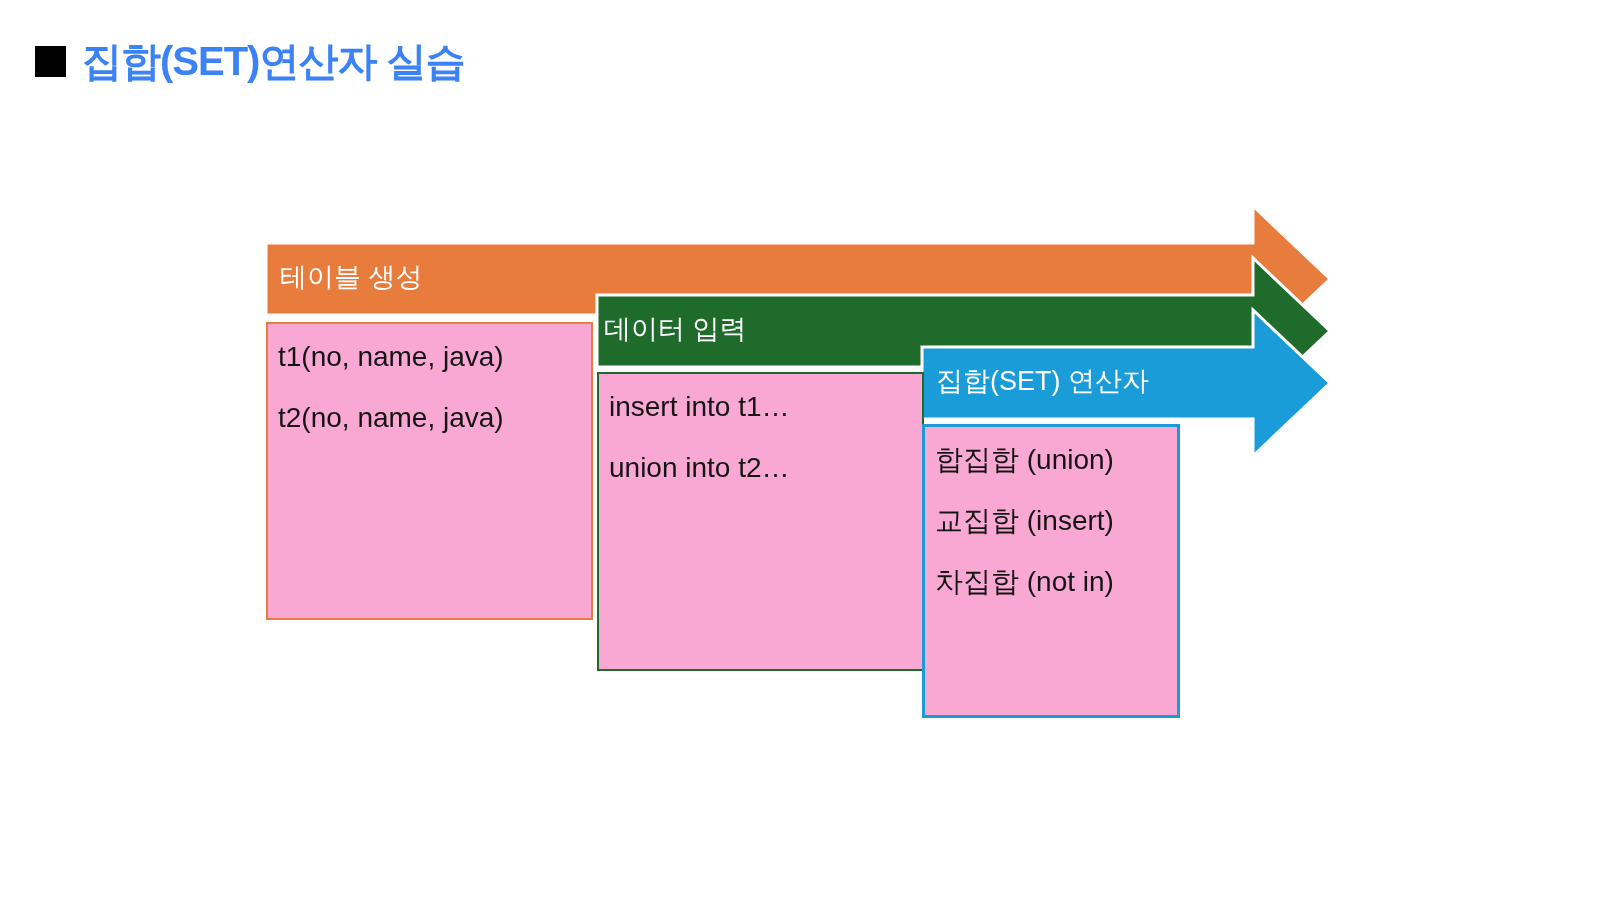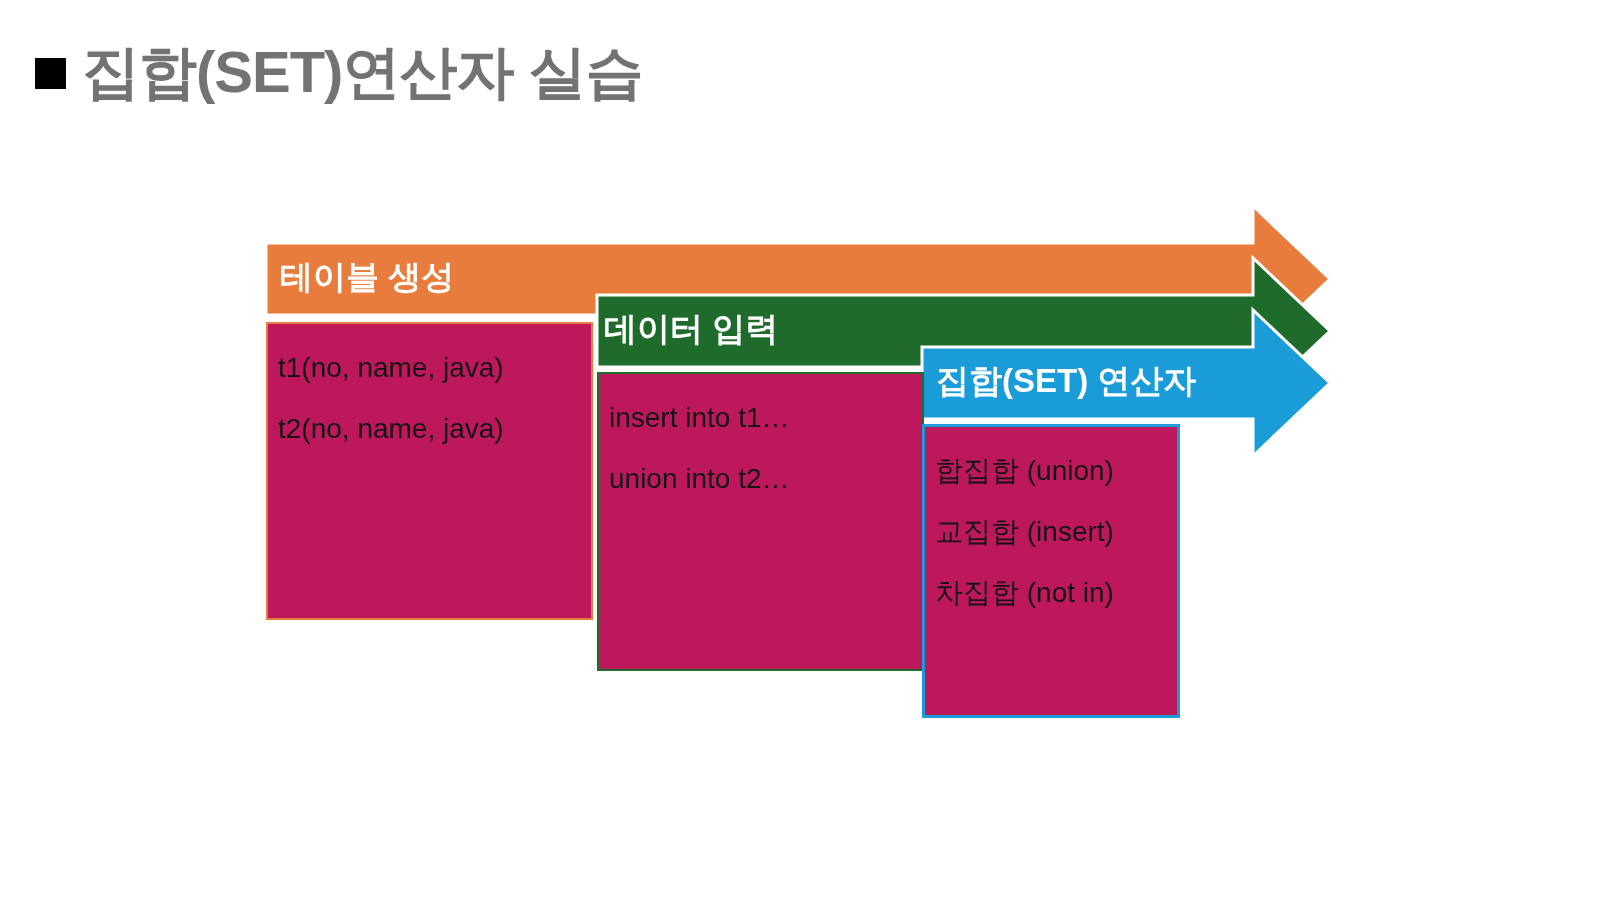--- a/index.html
+++ b/index.html
@@ -24,56 +24,56 @@
     align-items: center;
     gap: 16px;
   }
   .title-bullet {
     width: 31px;
     height: 31px;
     background: #000000;
     flex: 0 0 auto;
   }
   .title-text {
-    font-size: 58px;
+    font-size: 40px;
     font-weight: 700;
-    color: #737373;
+    color: #3b82f6;
     letter-spacing: -1px;
     white-space: nowrap;
   }
   
   .arrow-layer {
     position: absolute;
     left: 0;
     top: 0;
     width: 1600px;
     height: 900px;
   }
   
   .banner-label {
     position: absolute;
     height: 72px;
     display: flex;
     align-items: center;
     color: #ffffff;
-    font-size: 33px;
-    font-weight: 700;
+    font-size: 27px;
+    font-weight: 400;
     white-space: nowrap;
     padding-left: 14px;
     box-sizing: border-box;
   }
   .banner-label.b1 { left: 266px; top: 241px; }
   .banner-label.b2 { left: 590px; top: 293px; }
   .banner-label.b3 { left: 922px; top: 345px; }
   
   .step-box {
     position: absolute;
-    background: #be185d;
+    background: #f9a8d4;
     box-sizing: border-box;
-    padding: 13px 0 0 10px;
+    padding: 2px 0 0 10px;
   }
   .step-box.box1 {
     left: 266px; top: 322px; width: 327px; height: 298px;
     border: 2px solid #e87c3c;
   }
   .step-box.box2 {
     left: 597px; top: 372px; width: 327px; height: 299px;
     border: 2px solid #1e6b2c;
   }
   .step-box.box3 {

